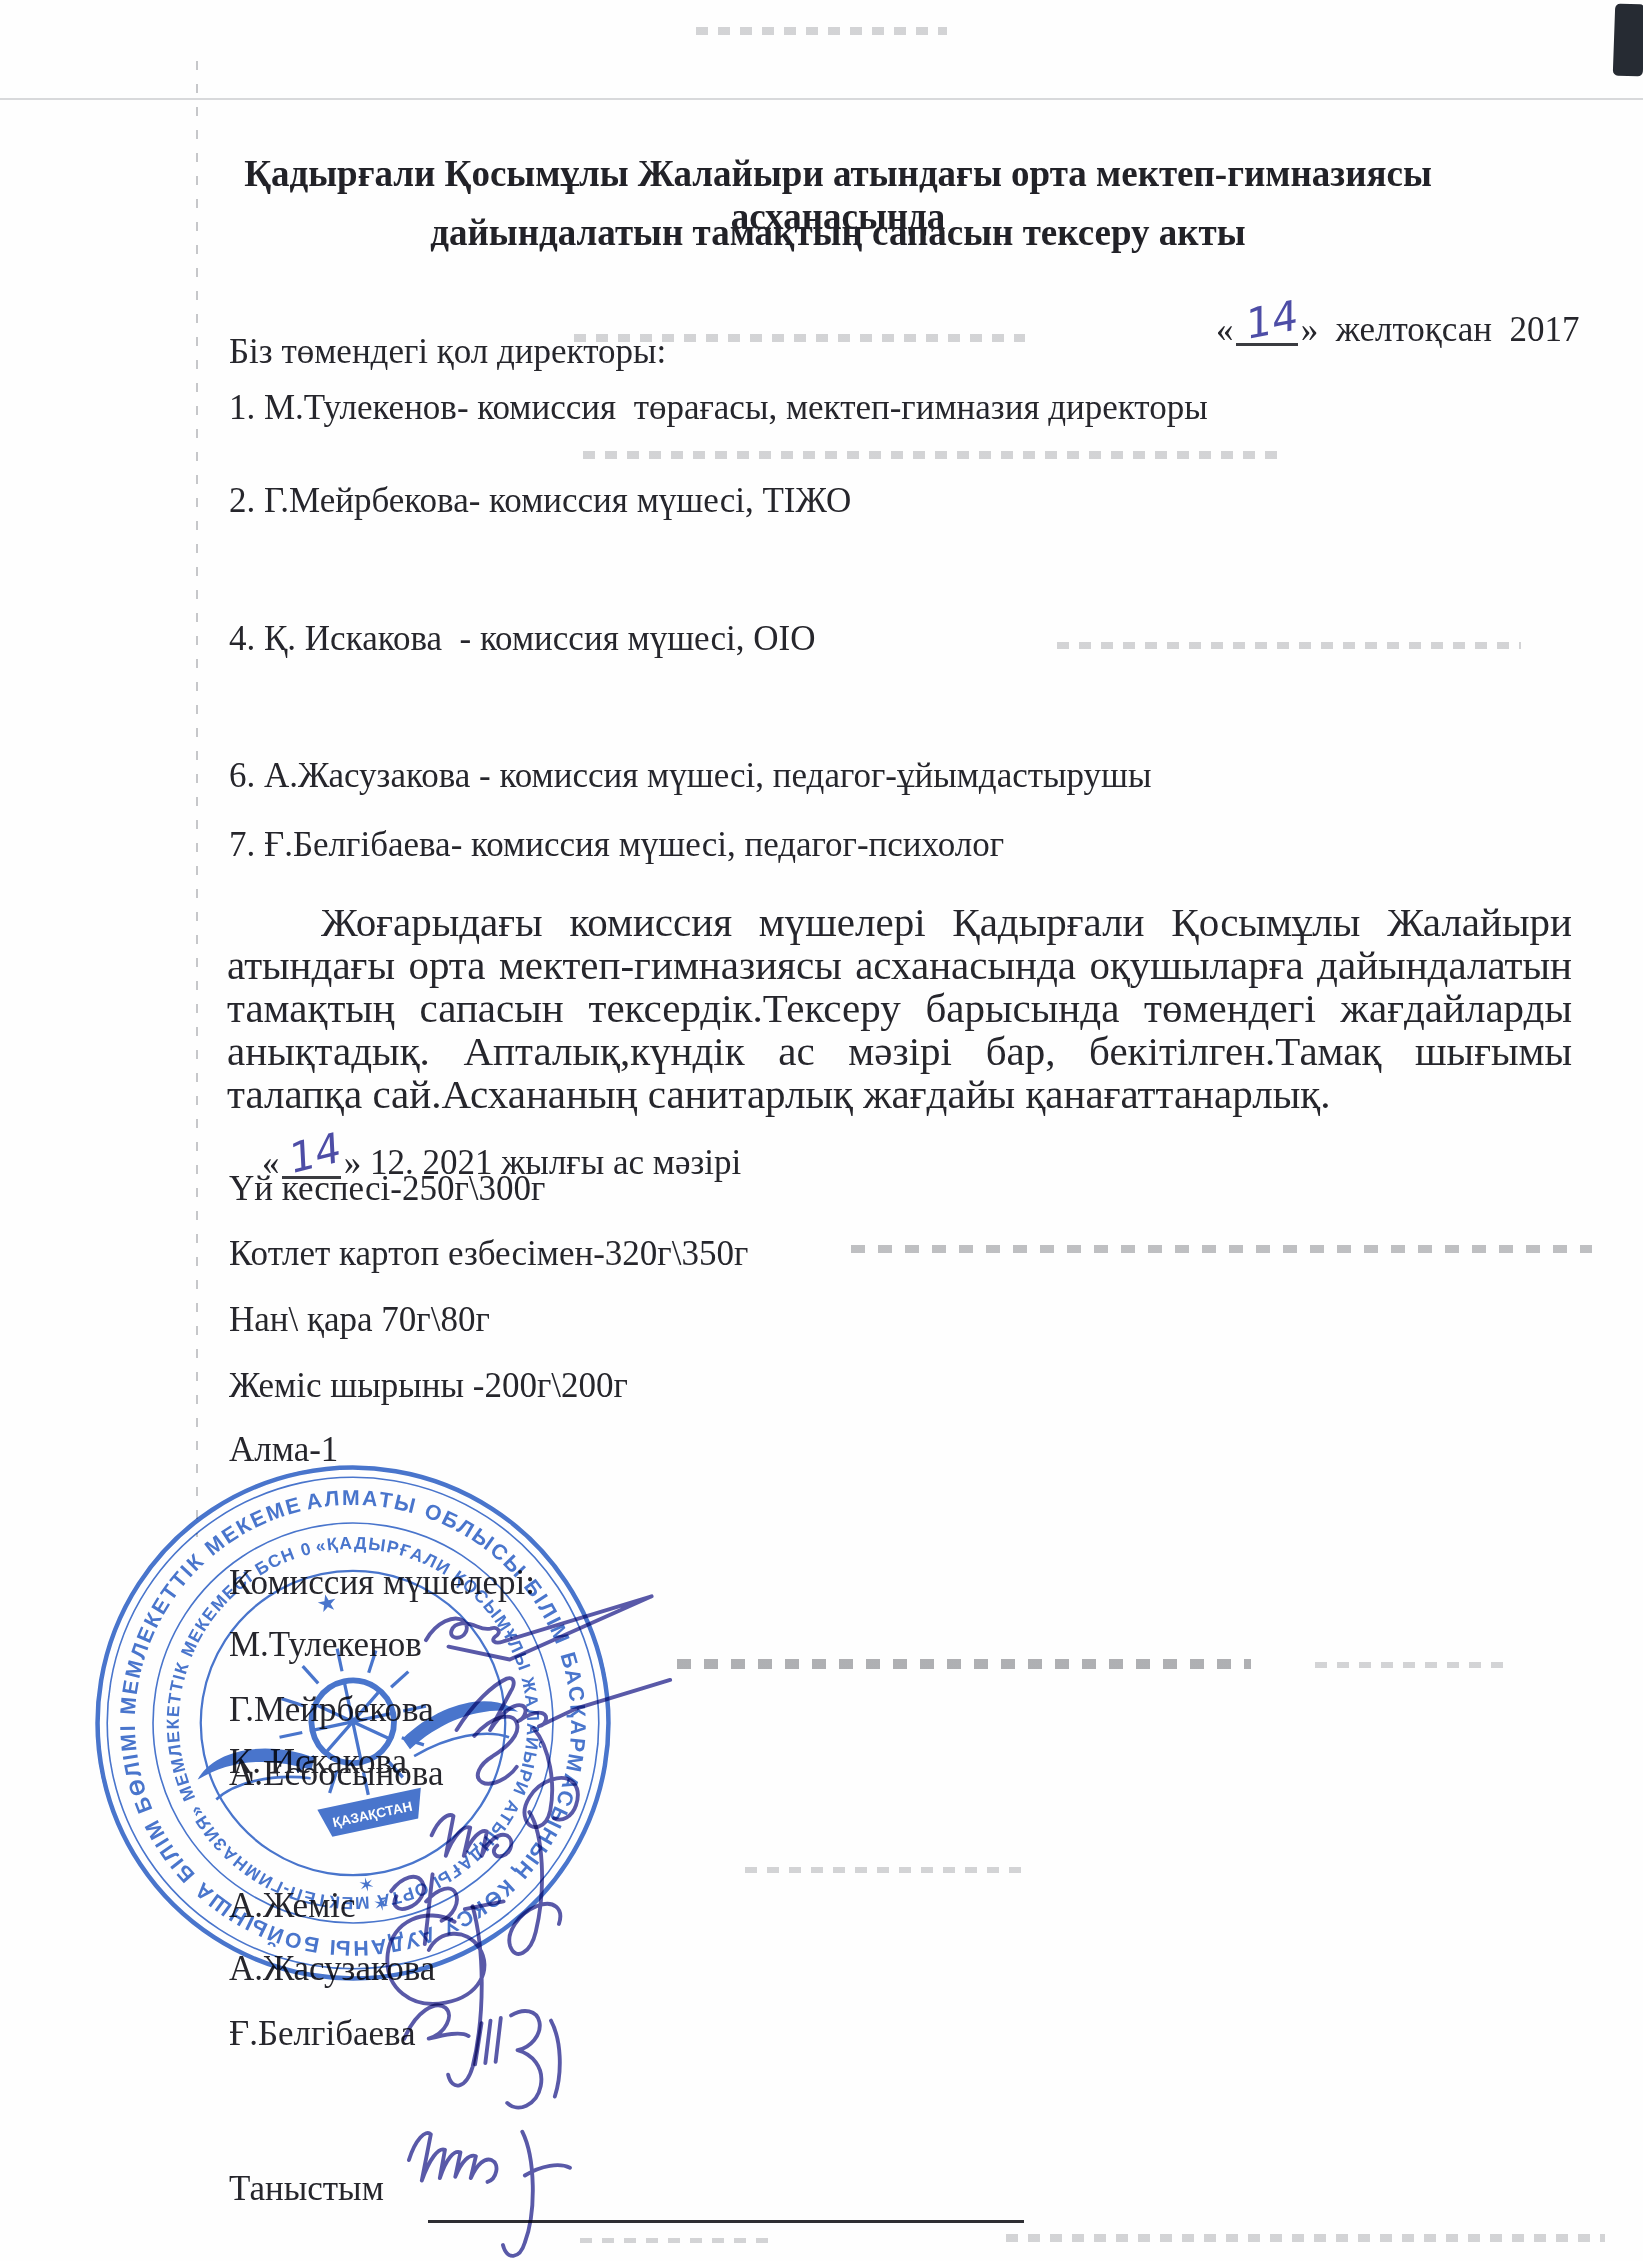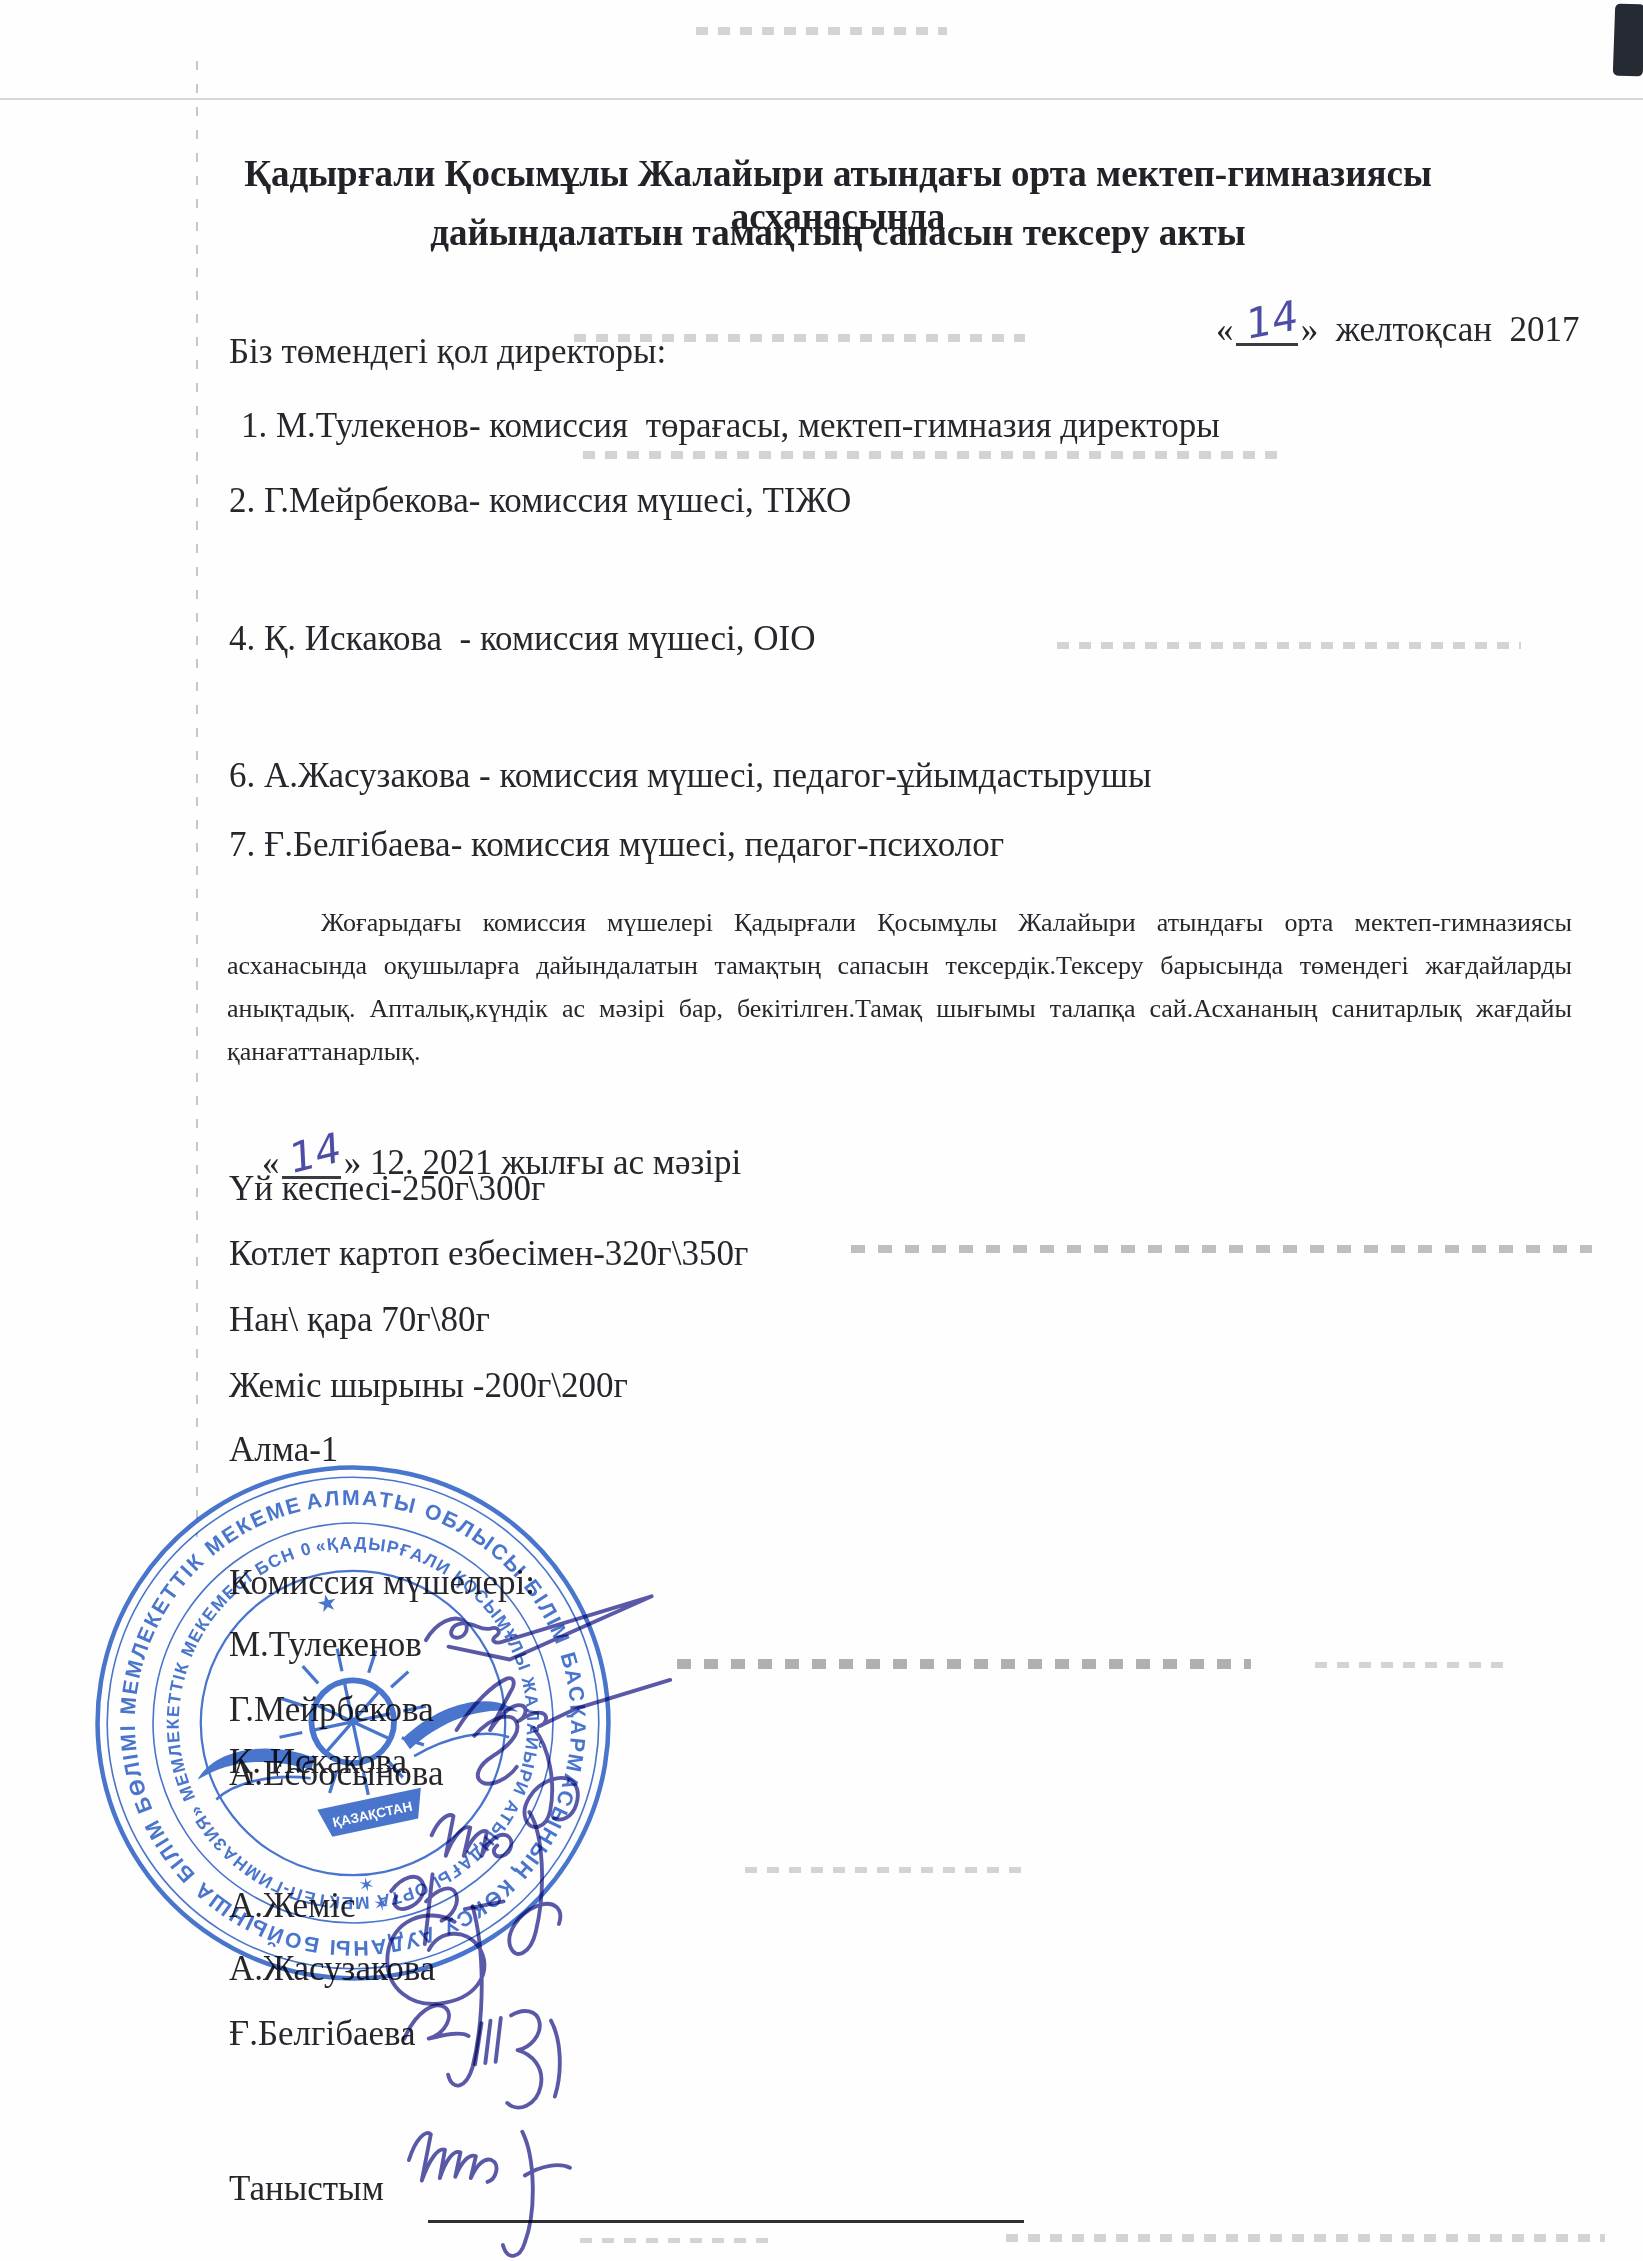--- a/index.html
+++ b/index.html
@@ -6,21 +6,21 @@
   .page{
     position:relative;width:1644px;height:2261px;background:#fefefe;
     font-family:"Liberation Serif","DejaVu Serif",serif;color:#26262c;overflow:hidden;
   }
   .t{position:absolute;font-size:35px;line-height:1.25;white-space:pre;}
   .title-line{
     position:absolute;left:190px;width:1296px;text-align:center;
     font-weight:bold;font-size:37px;white-space:normal;color:#222228;
   }
   .para{
-    position:absolute;left:227px;width:1345px;font-size:26px;line-height:43px;
+    position:absolute;left:227px;width:1345px;font-size:41px;line-height:43px;
     text-align:justify;text-indent:94px;white-space:normal;color:#26262c;
   }
   .dayslot{
     display:inline-block;position:relative;width:62px;height:37px;
     border-bottom:3.2px solid #3a3b40;vertical-align:-5.2px;margin:0 2.6px;
   }
   .dayslot svg{position:absolute;left:1.3px;top:-10.3px;overflow:visible;}
   .hand-day{
     font-family:"DejaVu Sans",sans-serif;font-style:italic;font-size:64px;
     fill:#4d4da6;
@@ -59,21 +59,21 @@
   <div class="title-line" style="top:211px;">дайындалатын тамақтың сапасын тексеру акты</div>
 
   <div class="t" style="left:1181px;top:262px;">
     <span>«</span><span class="dayslot"><svg width="62" height="54" viewBox="0 0 96 84" style="font-size:54px">
           <text class="hand-day" x="14" y="62" transform="rotate(-11 48 42)">14</text>
         </svg></span><span>»</span><span>  желтоқсан  2017</span>
   </div>
 
   <div class="t" style="left:229px;top:330px;">Біз төмендегі қол директоры:</div>
 
-  <div class="t" style="left:229px;top:404px;margin-left:12px;">1. М.Тулекенов- комиссия  төрағасы, мектеп-гимназия директоры</div>
+  <div class="t" style="left:229px;top:386px;">1. М.Тулекенов- комиссия  төрағасы, мектеп-гимназия директоры</div>
   <div class="t" style="left:229px;top:479px;">2. Г.Мейрбекова- комиссия мүшесі, ТІЖО</div>
   <div class="t" style="left:229px;top:617px;">4. Қ. Искакова  - комиссия мүшесі, ОІО</div>
   <div class="t" style="left:229px;top:754px;">6. А.Жасузакова - комиссия мүшесі, педагог-ұйымдастырушы</div>
   <div class="t" style="left:229px;top:823px;">7. Ғ.Белгібаева- комиссия мүшесі, педагог-психолог</div>
 
   <div class="para" style="top:901px;">Жоғарыдағы комиссия мүшелері Қадырғали Қосымұлы Жалайыри атындағы орта мектеп-гимназиясы асханасында оқушыларға дайындалатын тамақтың сапасын тексердік.Тексеру барысында төмендегі жағдайларды анықтадық. Апталық,күндік ас мәзірі бар, бекітілген.Тамақ шығымы талапқа сай.Асхананың санитарлық жағдайы қанағаттанарлық.</div>
 
   <div class="t" style="left:227px;top:1095px;">
     <span>«</span><span class="dayslot" style="width:59px;"><svg width="59" height="54" viewBox="0 0 92 84" style="font-size:54px">
           <text class="hand-day" x="10" y="62" transform="rotate(-14 46 42)">14</text>

